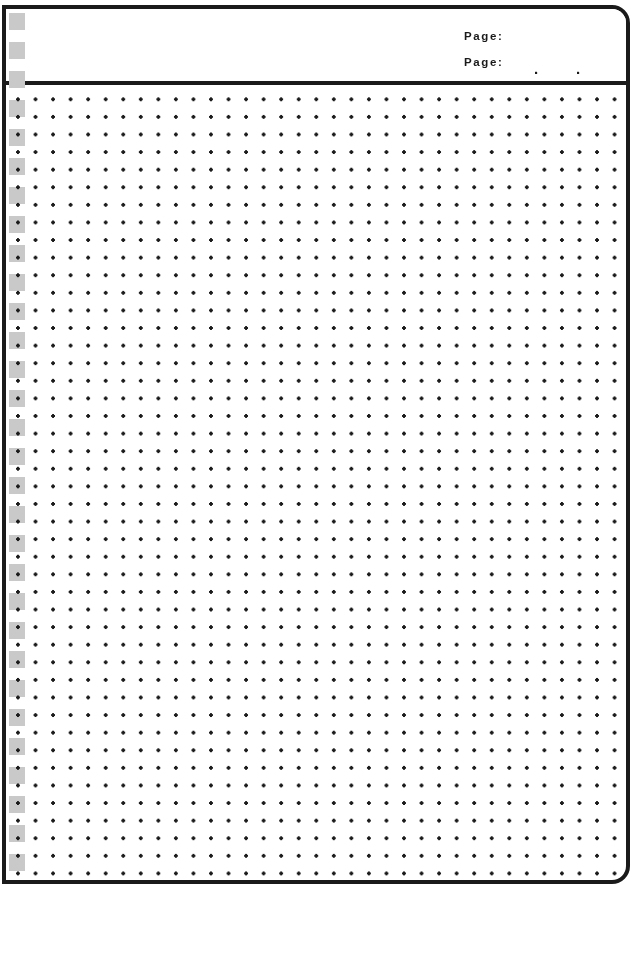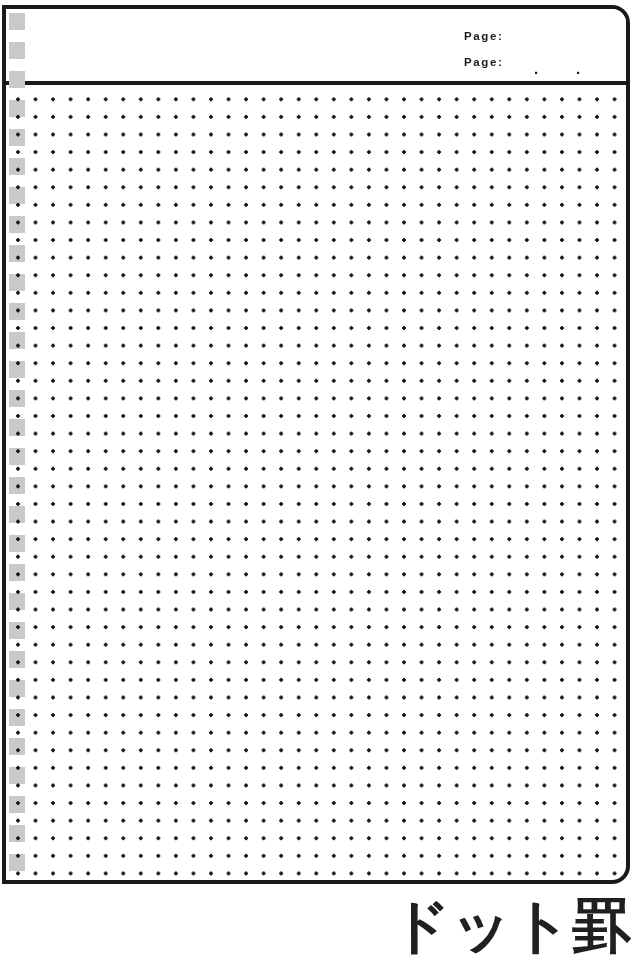--- a/index.html
+++ b/index.html
@@ -129,15 +129,14 @@
         </div>
       </div>
     </div>
 
     <div class="binding"></div>
 
     <div class="dotgrid"></div>
 
   </div>
 
-  <div class="caption">ドット罫</div>
 
 </div>
 
 </body></html>

